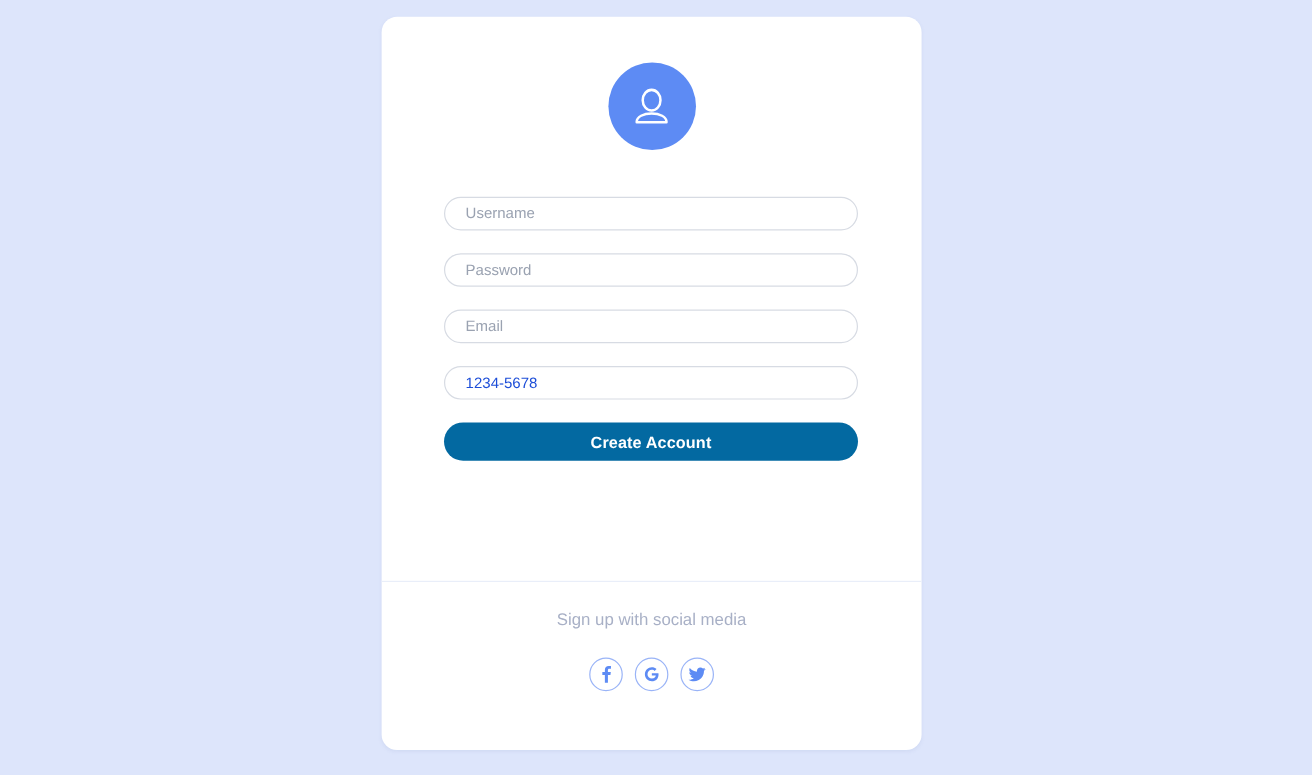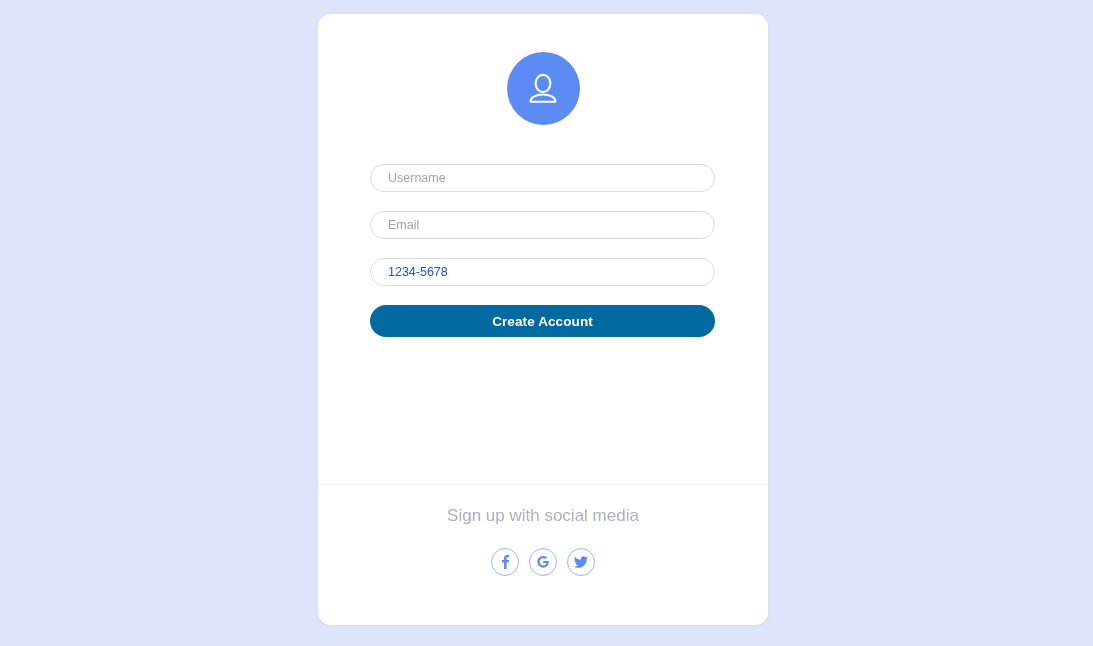--- a/index.html
+++ b/index.html
@@ -112,21 +112,21 @@
   
   .social-section {
     position: absolute;
     left: 0;
     right: 0;
     top: 492px;
     text-align: center;
   }
   .social-label {
     font-family: "Liberation Sans", sans-serif;
-    font-size: 17px;
+    font-size: 14px;
     color: #a8b0c6;
     margin: 0;
     line-height: 20px;
   }
   .social-icons {
     margin-top: 22px;
     display: flex;
     justify-content: center;
     gap: 10px;
   }
@@ -160,20 +160,21 @@
             <path d="M6.6 31.4c0-4.0 5.6-6.9 12.4-6.9s12.4 2.9 12.4 6.9v0.4H6.6v-0.4z" stroke="#ffffff" stroke-width="2.1" fill="none" stroke-linejoin="round"></path>
           </svg>
         </span>
       </div>
     </div>
 
     <div class="form">
 
       <input class="field" type="text" placeholder="Username" value="" style="">
 
+      <input class="field" type="text" placeholder="Password" value="" style="">
 
       <input class="field" type="text" placeholder="Email" value="" style="">
 
       <input class="field filled" type="text" placeholder="" value="1234-5678" style="">
 
 
       <button class="submit-btn">Create Account</button>
     </div>
 
     <div class="divider"></div>

